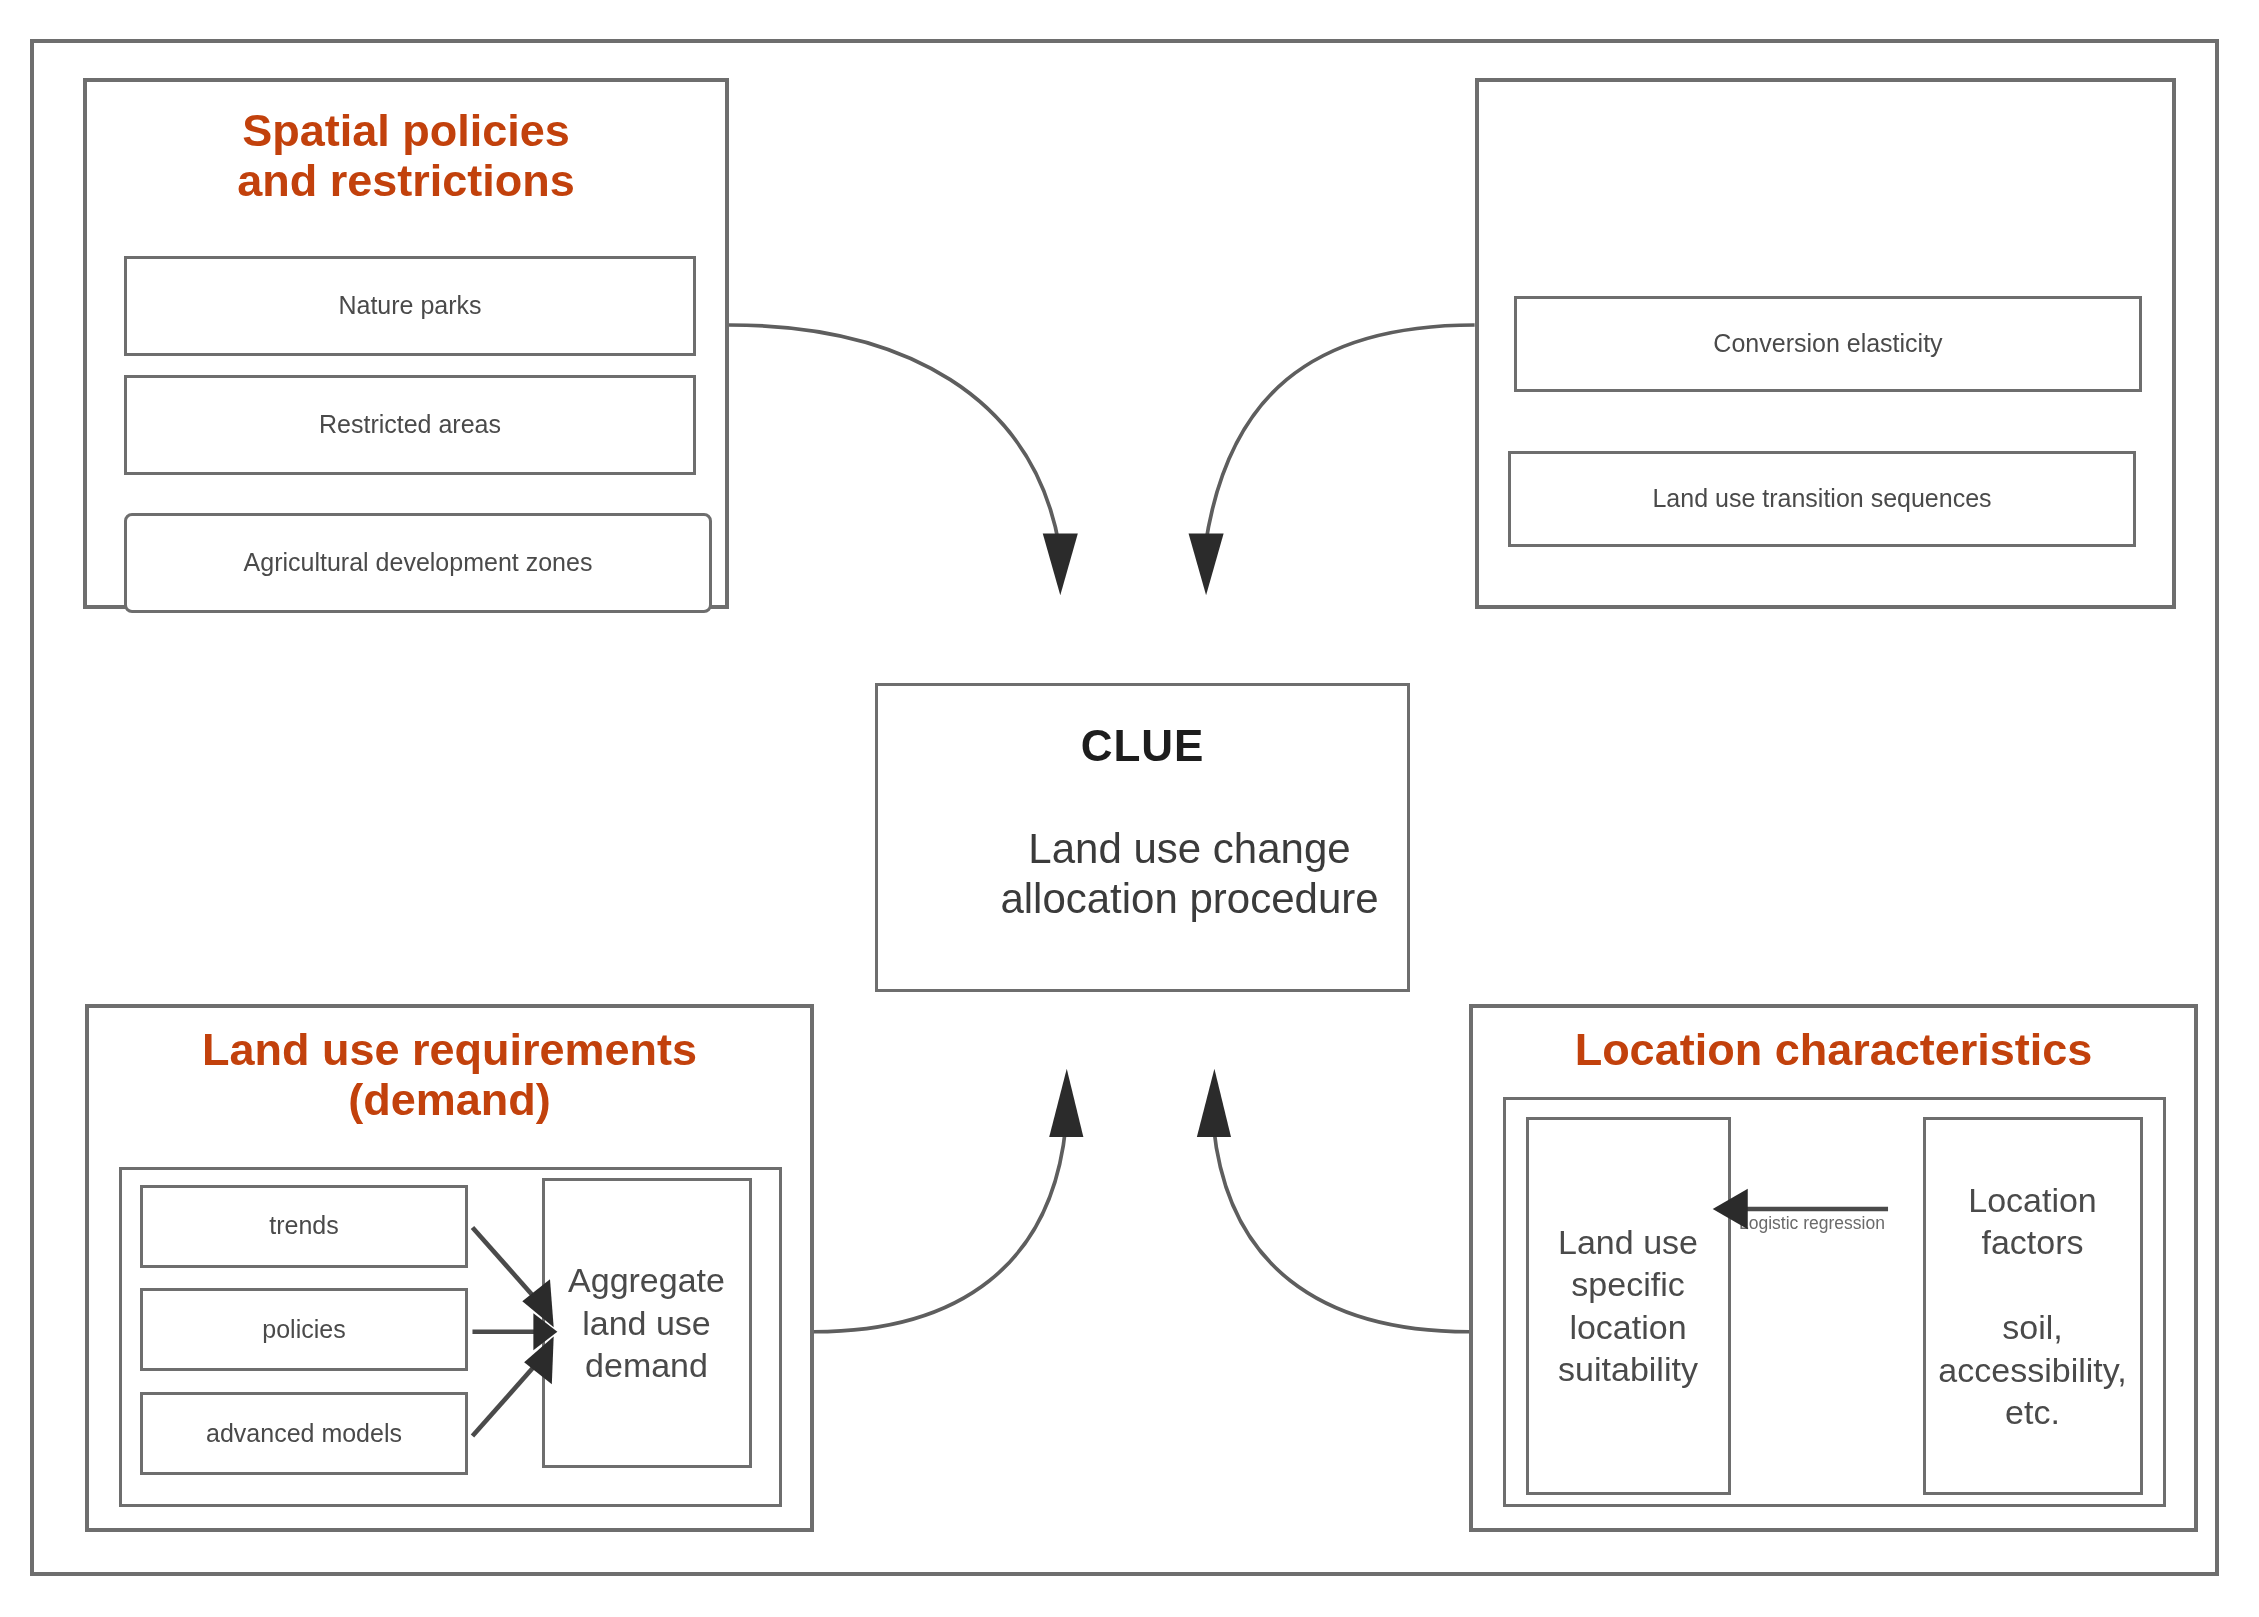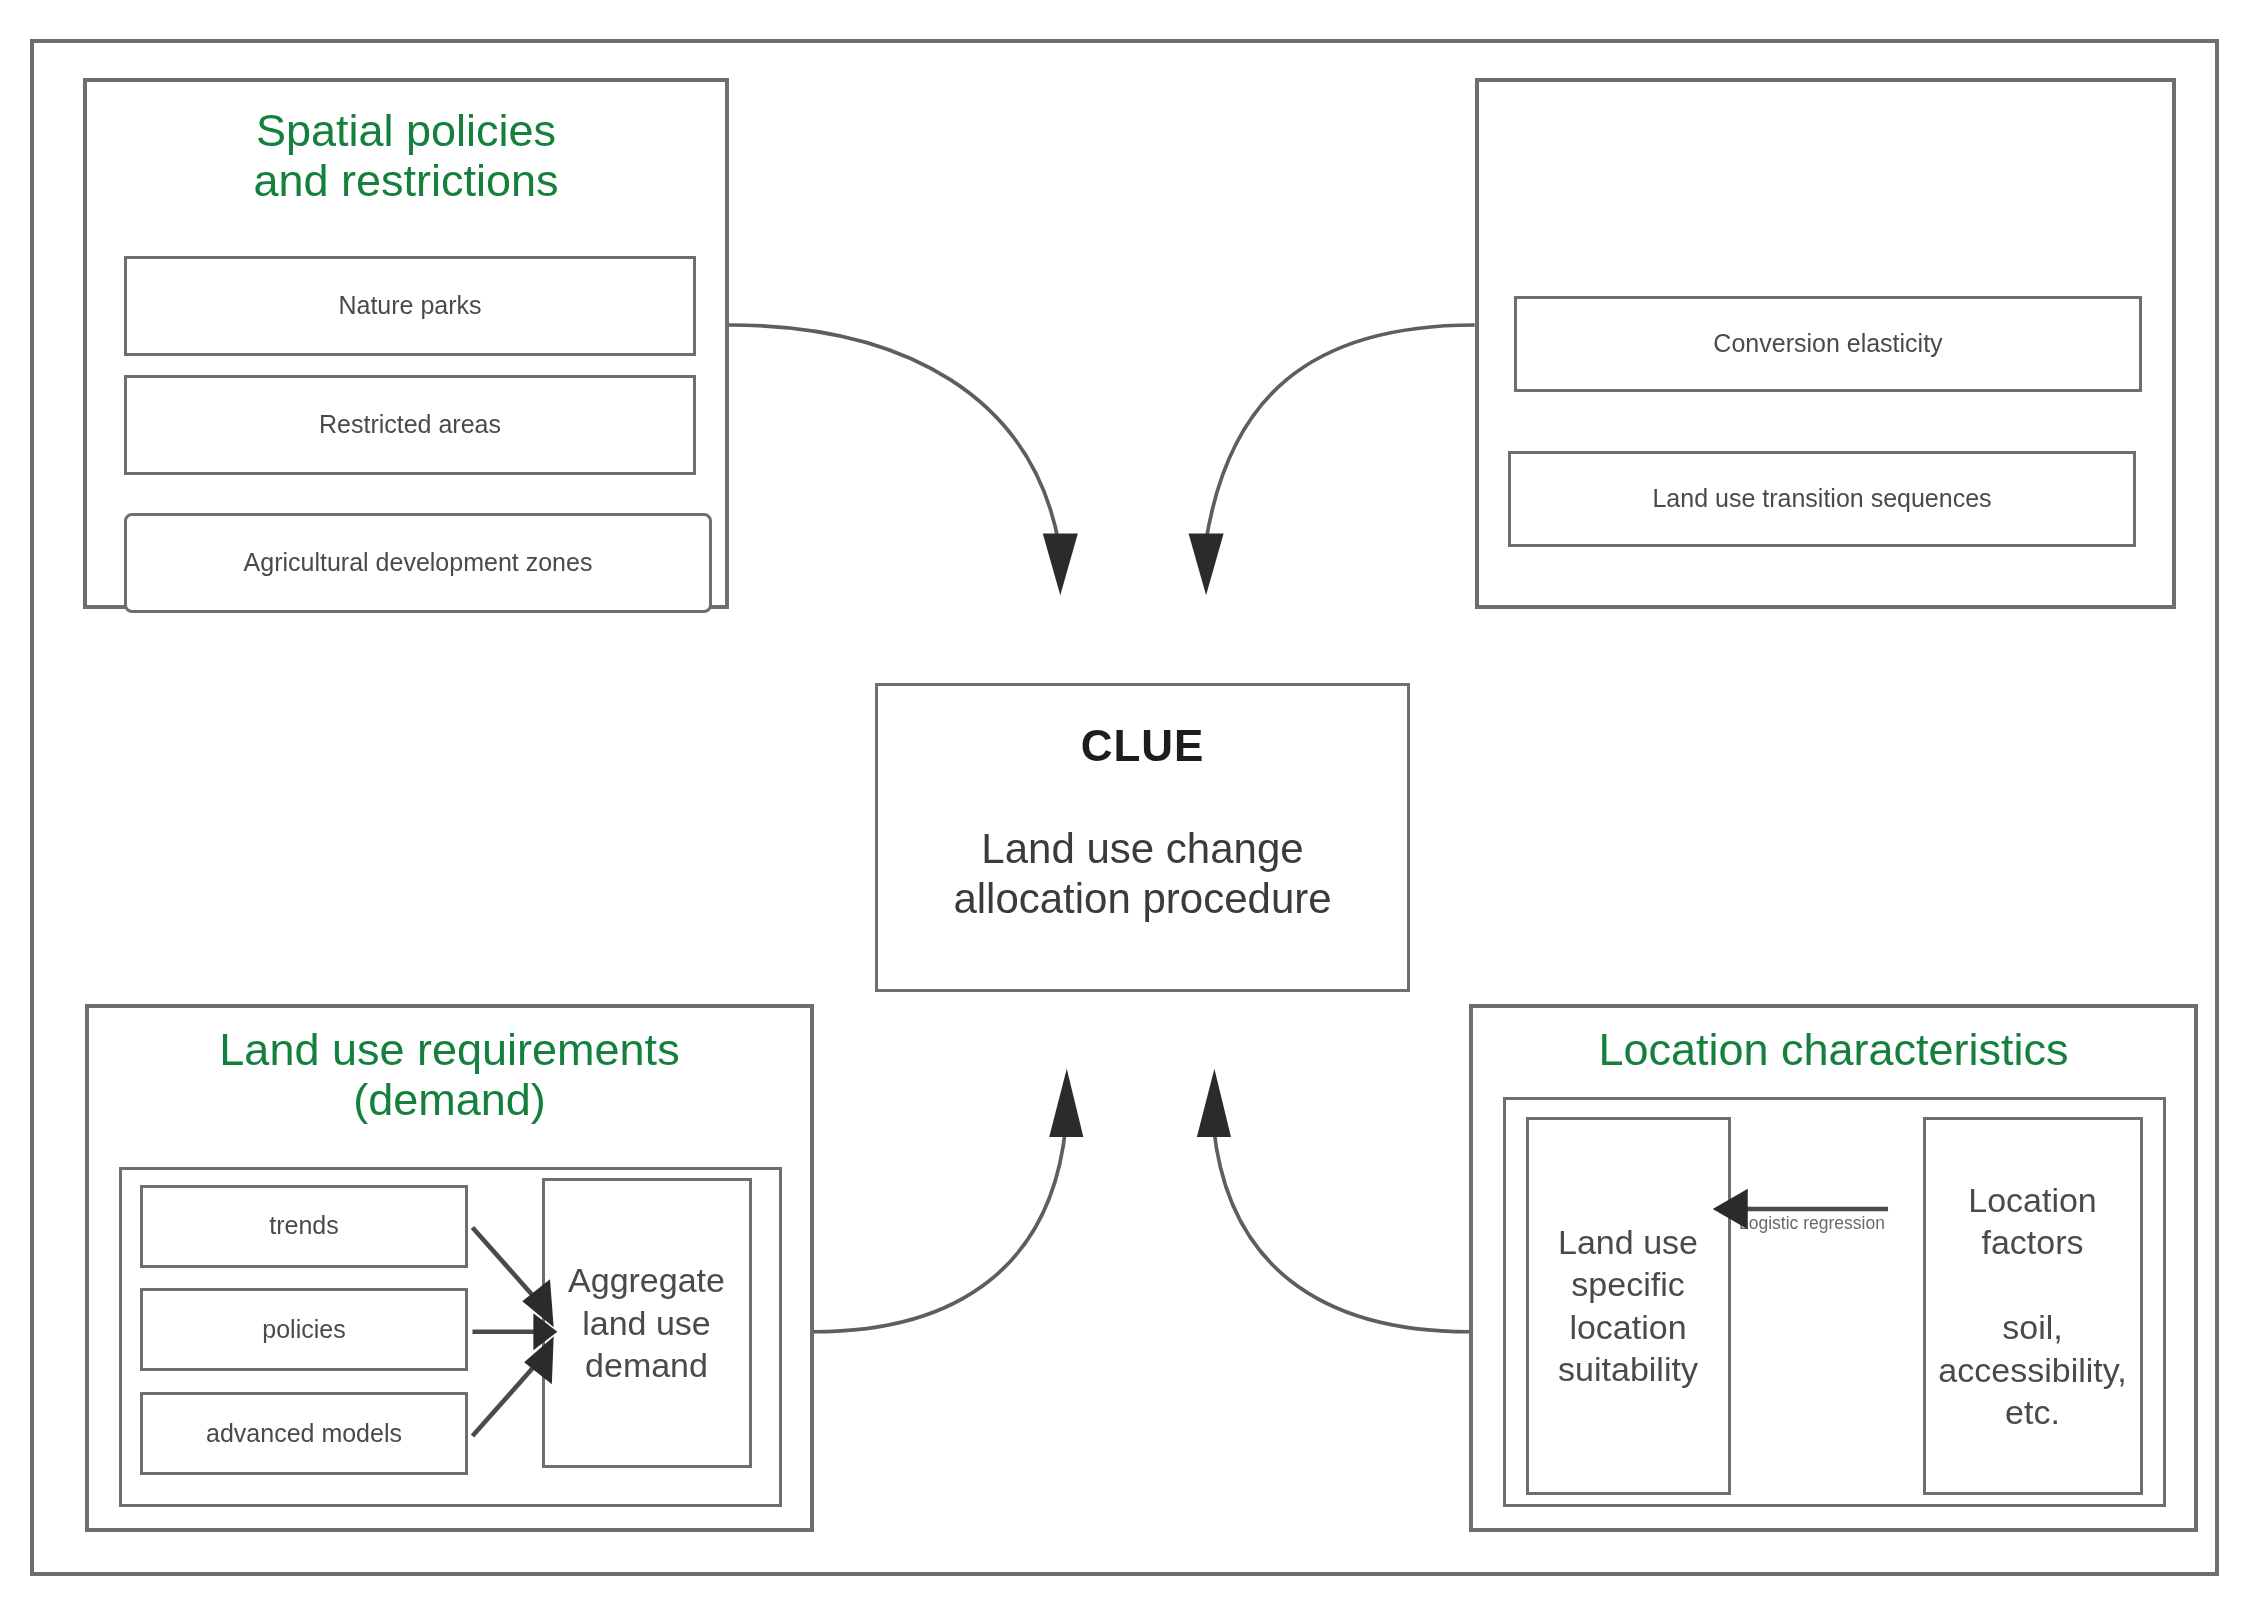--- a/index.html
+++ b/index.html
@@ -49,22 +49,23 @@
   }
 
   
   .panel-title {
     position: absolute;
     left: 0;
     width: 100%;
     text-align: center;
     font-size: 45px;
     line-height: 1.12;
-    color: #15803d;
+    color: #c2410c;
     white-space: pre-line;
+    font-weight: bold;
   }
   .leaf-label {
     position: absolute;
     left: 0;
     top: 50%;
     transform: translateY(-50%);
     width: 100%;
     text-align: center;
     font-size: 25px;
     line-height: 1.18;
@@ -98,20 +99,21 @@
   #clue-sub {
     position: absolute;
     left: 0;
     top: 138px;
     width: 100%;
     text-align: center;
     font-size: 42px;
     line-height: 1.2;
     color: #3b3b3b;
     white-space: pre-line;
+    padding-left: 47px;
   }
 
   
   #arrow-layer {
     position: absolute;
     left: 0;
     top: 0;
     width: 2259px;
     height: 1618px;
     pointer-events: none;

